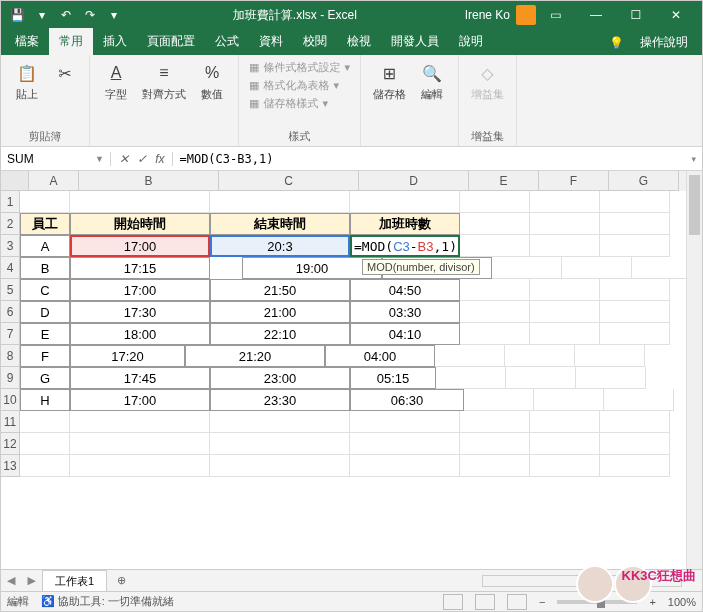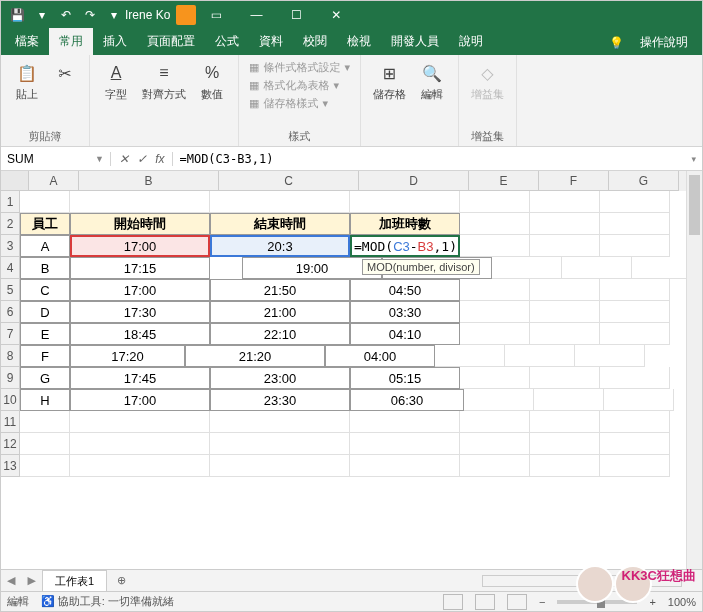--- a/index.html
+++ b/index.html
@@ -66,20 +66,21 @@
 <body>
 
 <div class="titlebar">
   <div class="qat">
     <span>💾</span>
     <span>▾</span>
     <span>↶</span>
     <span>↷</span>
     <span>▾</span>
   </div>
+  <div class="title">加班費計算.xlsx - Excel</div>
   <div class="user">
     <span>Irene Ko</span>
     <span style="width:20px;height:20px;background:#f7941d;border-radius:2px;display:inline-block"></span>
   </div>
   <span class="winbtn">▭</span>
   <span class="winbtn">—</span>
   <span class="winbtn">☐</span>
   <span class="winbtn">✕</span>
 </div>
 
@@ -256,41 +257,41 @@
           <div class="cell data-cell" style="width: 50px;">D</div>
           <div class="cell data-cell" style="width: 140px;">17:30</div>
           <div class="cell data-cell" style="width: 140px;">21:00</div>
           <div class="cell data-cell" style="width: 110px;">03:30</div>
           <div class="cell" style="width: 70px;"></div>
           <div class="cell" style="width: 70px;"></div>
           <div class="cell" style="width: 70px;"></div>
         </div>
         <div class="row">
           <div class="cell data-cell" style="width: 50px;">E</div>
-          <div class="cell data-cell" style="width: 140px;">18:45</div>
+          <div class="cell data-cell" style="width: 140px;">18:00</div>
           <div class="cell data-cell" style="width: 140px;">22:10</div>
           <div class="cell data-cell" style="width: 110px;">04:10</div>
           <div class="cell" style="width: 70px;"></div>
           <div class="cell" style="width: 70px;"></div>
           <div class="cell" style="width: 70px;"></div>
         </div>
         <div class="row">
           <div class="cell data-cell" style="width: 50px;">F</div>
           <div class="cell data-cell" style="width: 115px;">17:20</div>
           <div class="cell data-cell" style="width: 140px;">21:20</div>
           <div class="cell data-cell" style="width: 110px;">04:00</div>
           <div class="cell" style="width: 70px;"></div>
           <div class="cell" style="width: 70px;"></div>
           <div class="cell" style="width: 70px;"></div>
         </div>
         <div class="row">
           <div class="cell data-cell" style="width: 50px;">G</div>
           <div class="cell data-cell" style="width: 140px;">17:45</div>
           <div class="cell data-cell" style="width: 140px;">23:00</div>
-          <div class="cell data-cell" style="width: 110px;">05:15</div>
+          <div class="cell data-cell" style="width: 86px;">05:15</div>
           <div class="cell" style="width: 70px;"></div>
           <div class="cell" style="width: 70px;"></div>
           <div class="cell" style="width: 70px;"></div>
         </div>
         <div class="row">
           <div class="cell data-cell" style="width: 50px;">H</div>
           <div class="cell data-cell" style="width: 140px;">17:00</div>
           <div class="cell data-cell" style="width: 140px;">23:30</div>
           <div class="cell data-cell" style="width: 114px;">06:30</div>
           <div class="cell" style="width: 70px;"></div>

